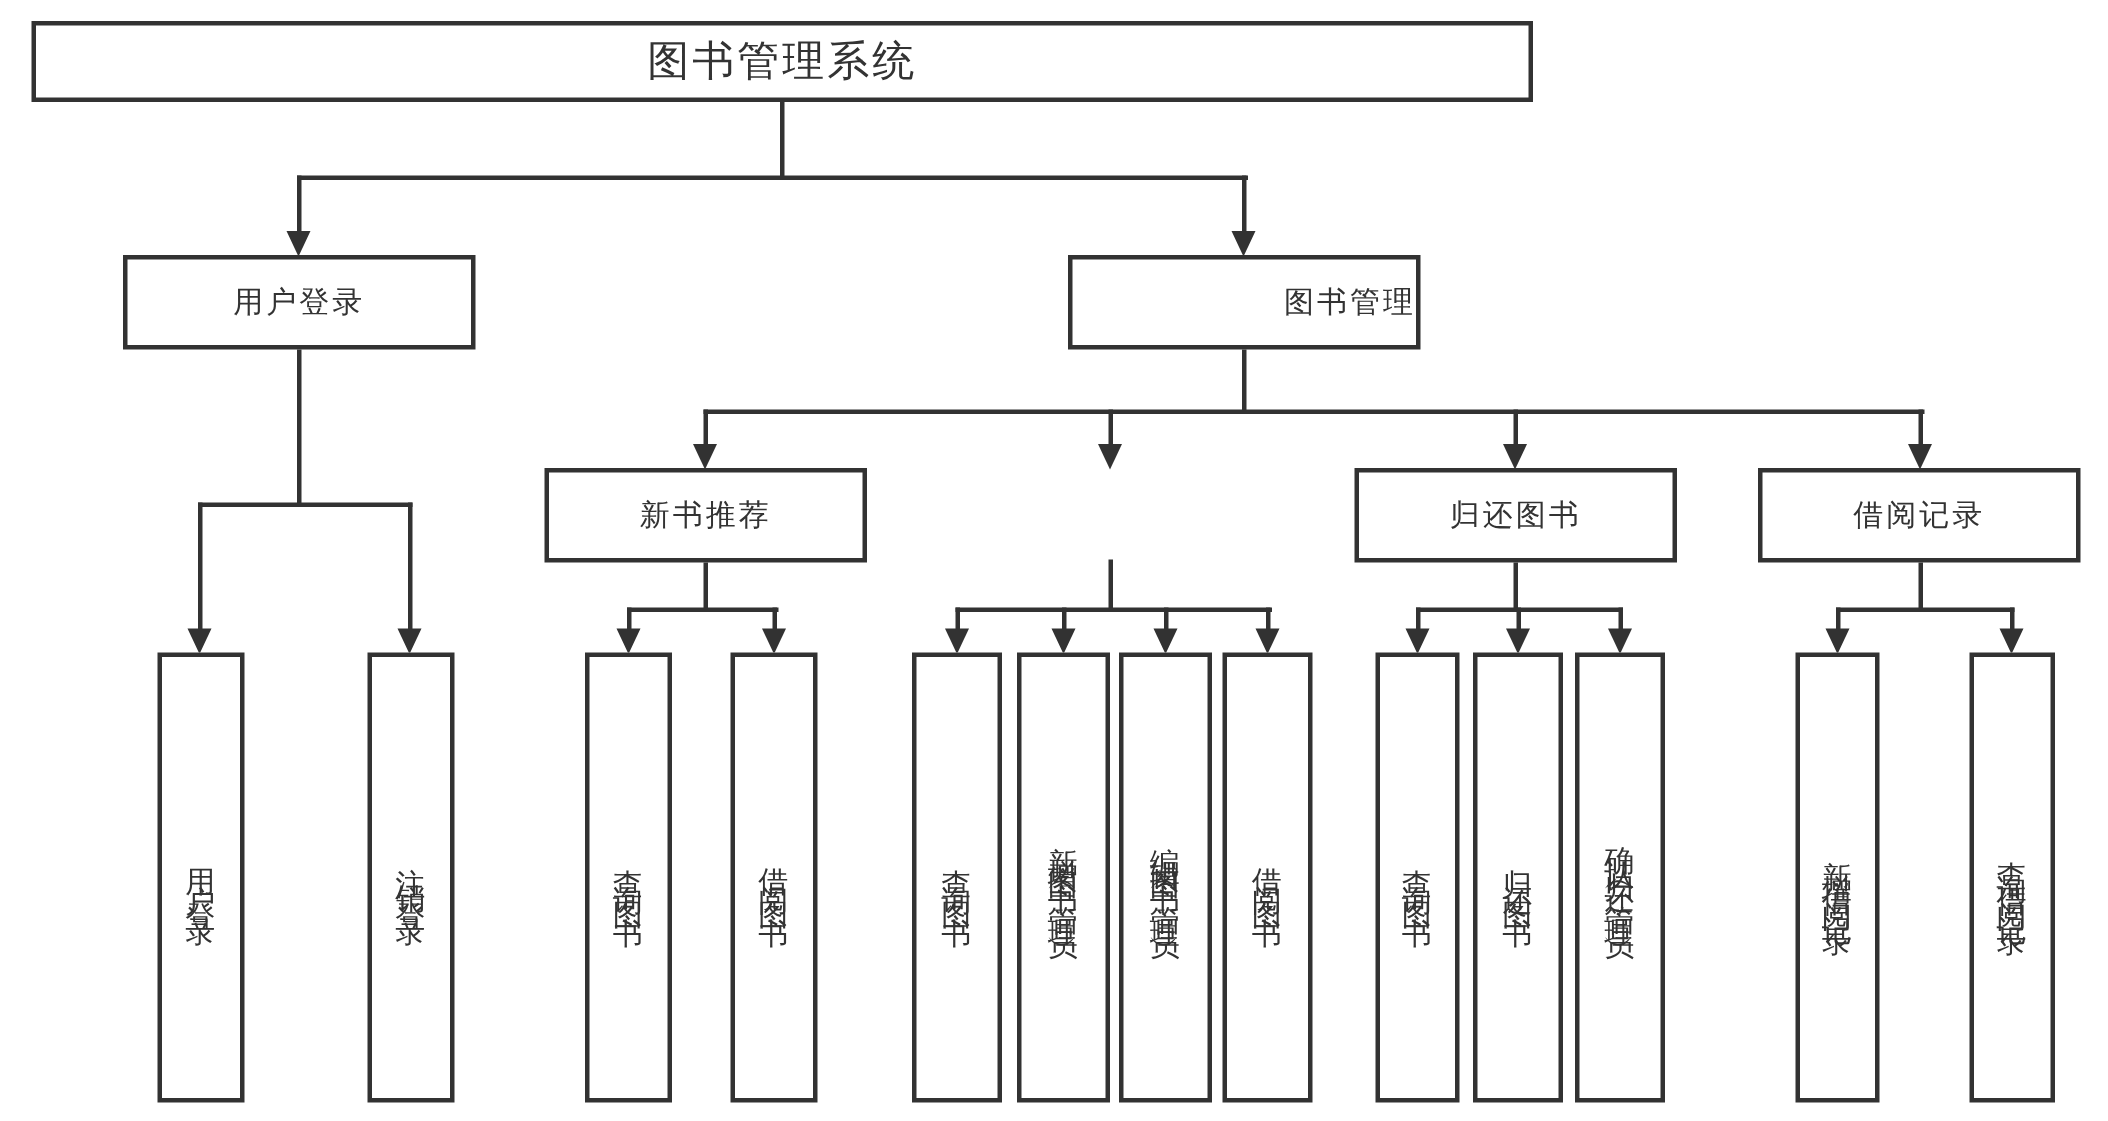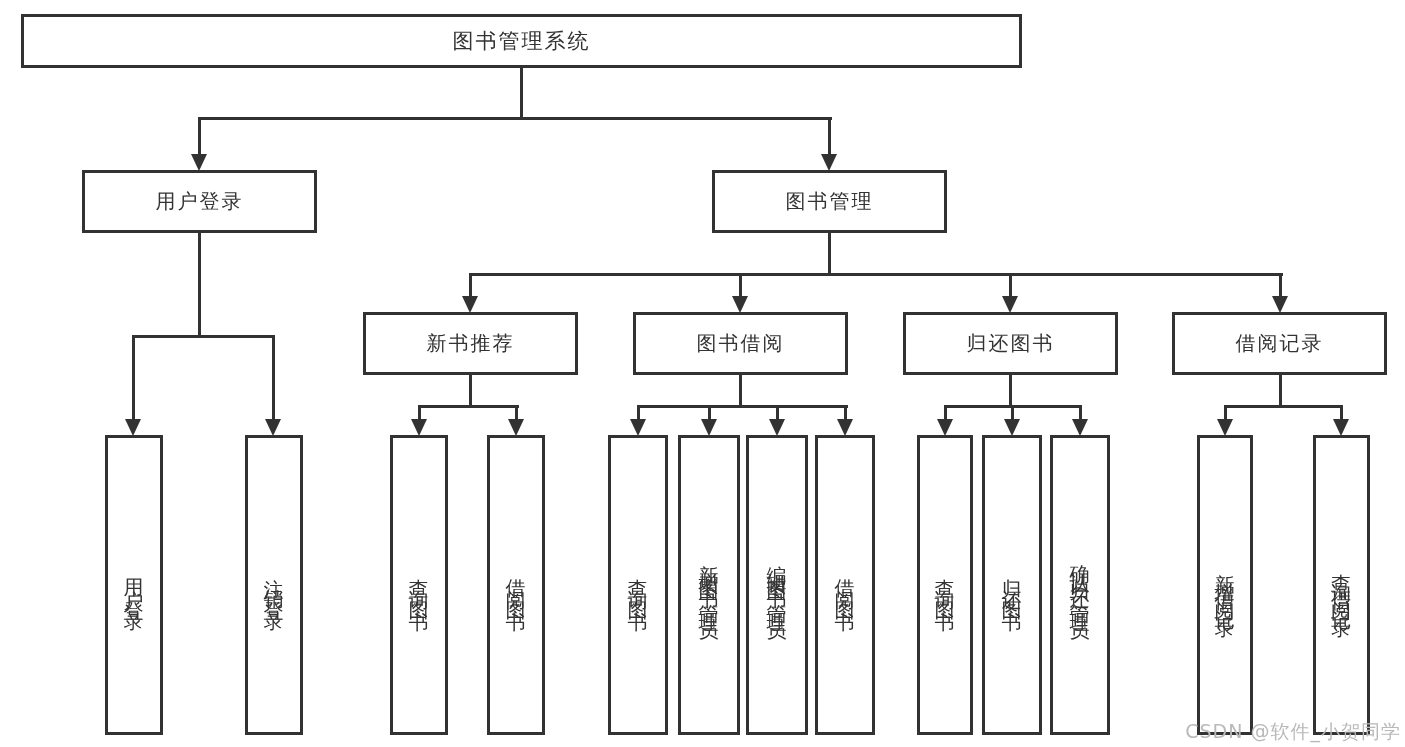--- a/index.html
+++ b/index.html
@@ -18,21 +18,21 @@
     border: 3px solid #323232;
     background: #ffffff;
     display: flex;
     align-items: center;
     justify-content: center;
     font-size: 20px;
     letter-spacing: 2px;
     white-space: nowrap;
     z-index: 2;
   }
-  .box.title { font-size: 21px; justify-content: center; }
+  .box.title { font-size: 28px; justify-content: center; }
   .vbox {
     position: absolute;
     border: 3px solid #323232;
     background: #ffffff;
     display: flex;
     align-items: center;
     justify-content: center;
     z-index: 2;
   }
   .vtext {
@@ -74,21 +74,21 @@
   <div class="vline" style="left:520px; top:66px; width:3px; height:54px;"></div>
   <div class="hline" style="left:198px; top:117px; width:634px; height:3px;"></div>
   <div class="vline" style="left:198px; top:117px; width:3px; height:41px;"></div>
   <div class="arrow" style="left:191px; top:154px;"></div>
   <div class="vline" style="left:828px; top:117px; width:3px; height:41px;"></div>
   <div class="arrow" style="left:821px; top:154px;"></div>
 
   <div class="box" style="left:82px; top:170px; width:235px; height:63px;">
     <span>用户登录</span>
   </div>
-  <div class="box" style="left:712px; top:170px; width:235px; height:63px;">
+  <div class="box" style="left:712px; top:170px; width:235px; height:63px;justify-content:flex-end;">
     <span>图书管理</span>
   </div>
 
   <div class="vline" style="left:198px; top:231px; width:3px; height:105px;"></div>
   <div class="hline" style="left:132px; top:335px; width:143px; height:3px;"></div>
   <div class="vline" style="left:132px; top:335px; width:3px; height:86px;"></div>
   <div class="arrow" style="left:125px; top:419px;"></div>
   <div class="vline" style="left:272px; top:335px; width:3px; height:86px;"></div>
   <div class="arrow" style="left:265px; top:419px;"></div>
 
@@ -98,23 +98,20 @@
   <div class="arrow" style="left:462px; top:296px;"></div>
   <div class="vline" style="left:739px; top:273px; width:3px; height:25px;"></div>
   <div class="arrow" style="left:732px; top:296px;"></div>
   <div class="vline" style="left:1009px; top:273px; width:3px; height:25px;"></div>
   <div class="arrow" style="left:1002px; top:296px;"></div>
   <div class="vline" style="left:1279px; top:273px; width:3px; height:25px;"></div>
   <div class="arrow" style="left:1272px; top:296px;"></div>
 
   <div class="box" style="left:363px; top:312px; width:215px; height:63px;text-align:center;">
     <span>新书推荐</span>
-  </div>
-  <div class="box" style="left:633px; top:312px; width:215px; height:63px;">
-    <span>图书借阅</span>
   </div>
   <div class="box" style="left:903px; top:312px; width:215px; height:63px;">
     <span>归还图书</span>
   </div>
   <div class="box" style="left:1172px; top:312px; width:215px; height:63px;">
     <span>借阅记录</span>
   </div>
 
   <div class="vline" style="left:469px; top:373px; width:3px; height:35px;"></div>
   <div class="hline" style="left:418px; top:405px; width:101px; height:3px;"></div>
@@ -187,15 +184,14 @@
     <span class="vtext" style="letter-spacing:8px;">确认归还（管理员）</span>
   </div>
 
   <div class="vbox" style="left:1197px; top:435px; width:56px; height:300px;">
     <span class="vtext" style="letter-spacing:9px;">新增借阅记录</span>
   </div>
   <div class="vbox" style="left:1313px; top:435px; width:57px; height:300px;">
     <span class="vtext" style="letter-spacing:9px;">查询借阅记录</span>
   </div>
 
-  <div class="watermark">CSDN @软件_小贺同学</div>
 
 </div>
 
 </body></html>

